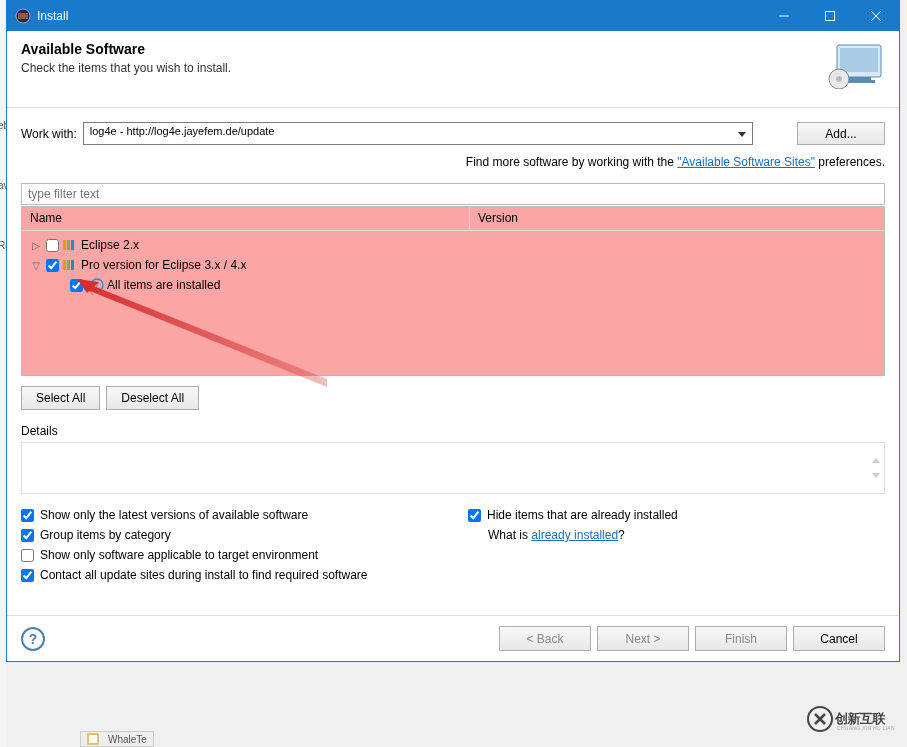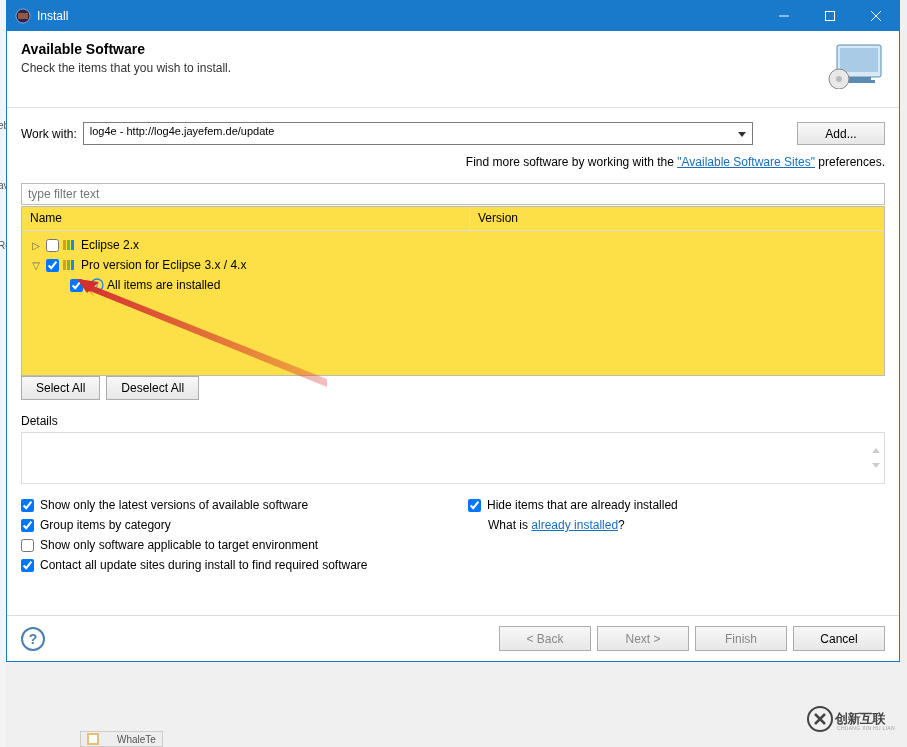--- a/index.html
+++ b/index.html
@@ -16,21 +16,21 @@
 .header-icon { width: 60px; height: 48px; margin-left: 10px; }
 .body-area { flex: 1; padding: 14px 14px 6px 14px; display: flex; flex-direction: column; overflow: hidden; }
 .workwith-row { display: flex; align-items: center; gap: 6px; margin-bottom: 6px; }
 .workwith-label { font-size: 12px; white-space: nowrap; }
 .workwith-select { flex: 1; height: 23px; border: 1px solid #7a7a7a; padding: 2px 22px 2px 6px; font-size: 11px; position: relative; background: #fff; }
 .workwith-select::after { content: ""; position: absolute; right: 6px; top: 50%; margin-top: -2px; border-left: 4px solid transparent; border-right: 4px solid transparent; border-top: 5px solid #333; }
 .add-btn { width: 88px; height: 23px; border: 1px solid #adadad; background: linear-gradient(#f8f8f8,#e7e7e7); font-size: 12px; cursor: pointer; margin-left: 38px; }
 .hint-row { text-align: right; font-size: 12px; margin: 4px 0 14px 0; }
 .hint-row a { color: #1a6fbd; text-decoration: underline; }
 .filter-input { width: 100%; height: 22px; border: 1px solid #bbb; padding: 2px 6px; font-size: 12px; color: #888; margin-bottom: 1px; }
-.tree-container { border: 1px solid #bbb; height: 170px; background: #fde047; }
+.tree-container { border: 1px solid #bbb; height: 170px; background: #fca5a5; margin-bottom: 10px; }
 .tree-header { display: flex; height: 24px; border-bottom: 1px solid #ddd; }
 .tree-header .col { padding: 4px 8px; font-size: 12px; }
 .tree-header .col-name { width: 448px; border-right: 1px solid #ddd; }
 .tree-header .col-version { flex: 1; }
 .tree-body { padding: 4px 0; position: relative; }
 .tree-row { display: flex; align-items: center; height: 20px; padding-left: 8px; font-size: 12px; }
 .tree-toggle { width: 12px; display: inline-block; text-align: center; color: #666; font-size: 10px; cursor: pointer; }
 .tree-chk { margin: 0 4px; }
 .cat-icon { display: inline-block; width: 14px; height: 10px; margin-right: 4px; }
 .cat-icon span { display: inline-block; width: 3px; height: 10px; margin-right: 1px; vertical-align: top; }
@@ -53,21 +53,21 @@
 .help-icon { width: 24px; height: 24px; border: 2px solid #4a7fb0; border-radius: 50%; display: flex; align-items: center; justify-content: center; color: #4a7fb0; font-weight: bold; font-size: 14px; cursor: pointer; }
 .footer-btns { margin-left: auto; display: flex; gap: 6px; }
 .footer-btn { width: 92px; height: 25px; border: 1px solid #adadad; background: linear-gradient(#f8f8f8,#e7e7e7); font-size: 12px; cursor: pointer; }
 .footer-btn:disabled { color: #888; }
 .left-edge { position: absolute; left: 0; top: 0; width: 6px; height: 747px; background: #f4f4f4; }
 .left-edge .stub { position: absolute; font-size: 10px; color: #555; left: -2px; }
 .watermark { position: absolute; right: 0; bottom: 12px; width: 100px; height: 32px; display: flex; align-items: center; opacity: 0.9; }
 .watermark svg { width: 26px; height: 26px; }
 .watermark .wm-text { font-size: 13px; font-weight: bold; color: #333; margin-left: 2px; letter-spacing: -0.5px; }
 .watermark .wm-sub { font-size: 5px; color: #999; letter-spacing: 0.3px; position: absolute; bottom: 4px; left: 30px; }
-.taskbar-stub { position: absolute; left: 80px; bottom: 0; font-size: 10px; color: #555; background: #eee; border: 1px solid #ccc; padding: 1px 6px; display: flex; align-items: center; gap: 18px; }
+.taskbar-stub { position: absolute; left: 80px; bottom: 0; font-size: 10px; color: #555; background: #eee; border: 1px solid #ccc; padding: 1px 6px; display: flex; align-items: center; gap: 9px; }
 </style>
 </head>
 <body>
 
 <div class="left-edge">
   <span class="stub" style="top:120px">eb</span>
   <span class="stub" style="top:180px">av</span>
   <span class="stub" style="top:240px">Re</span>
 </div>
 

